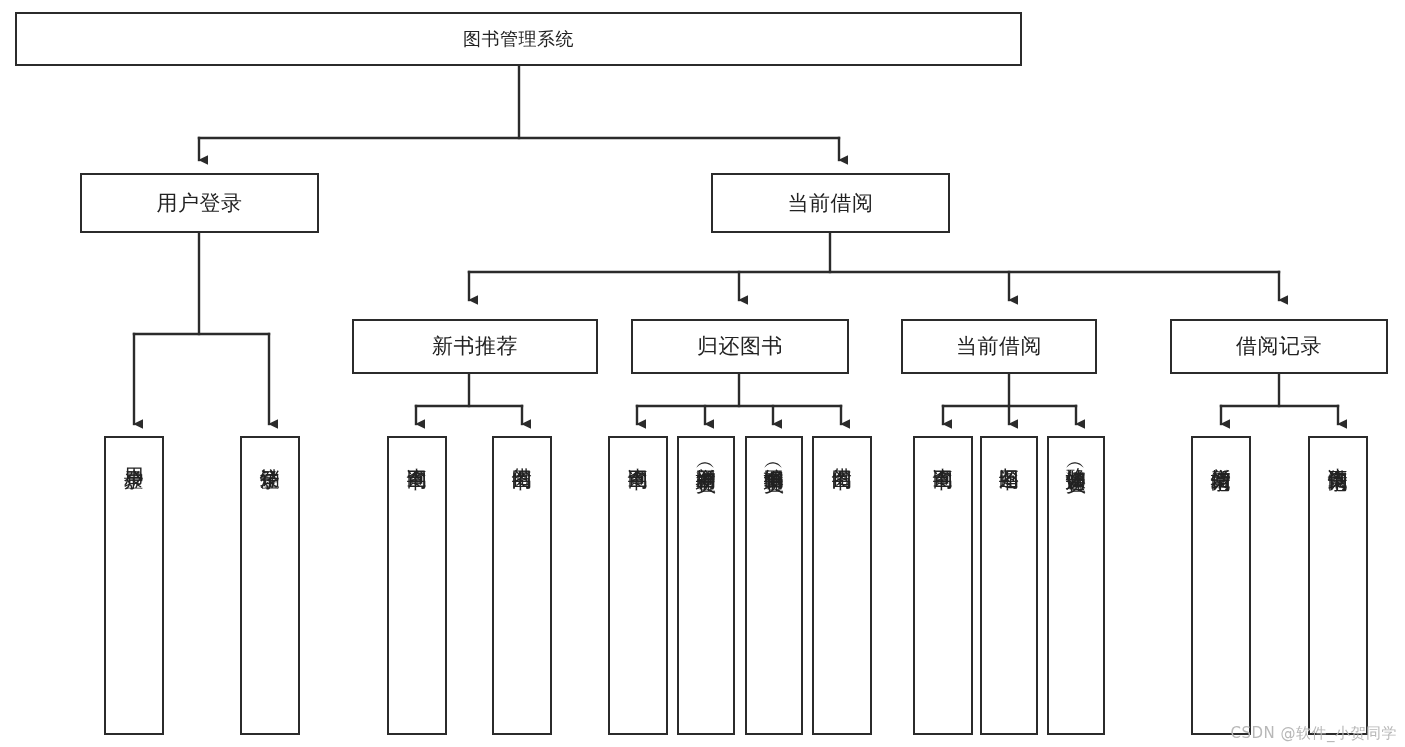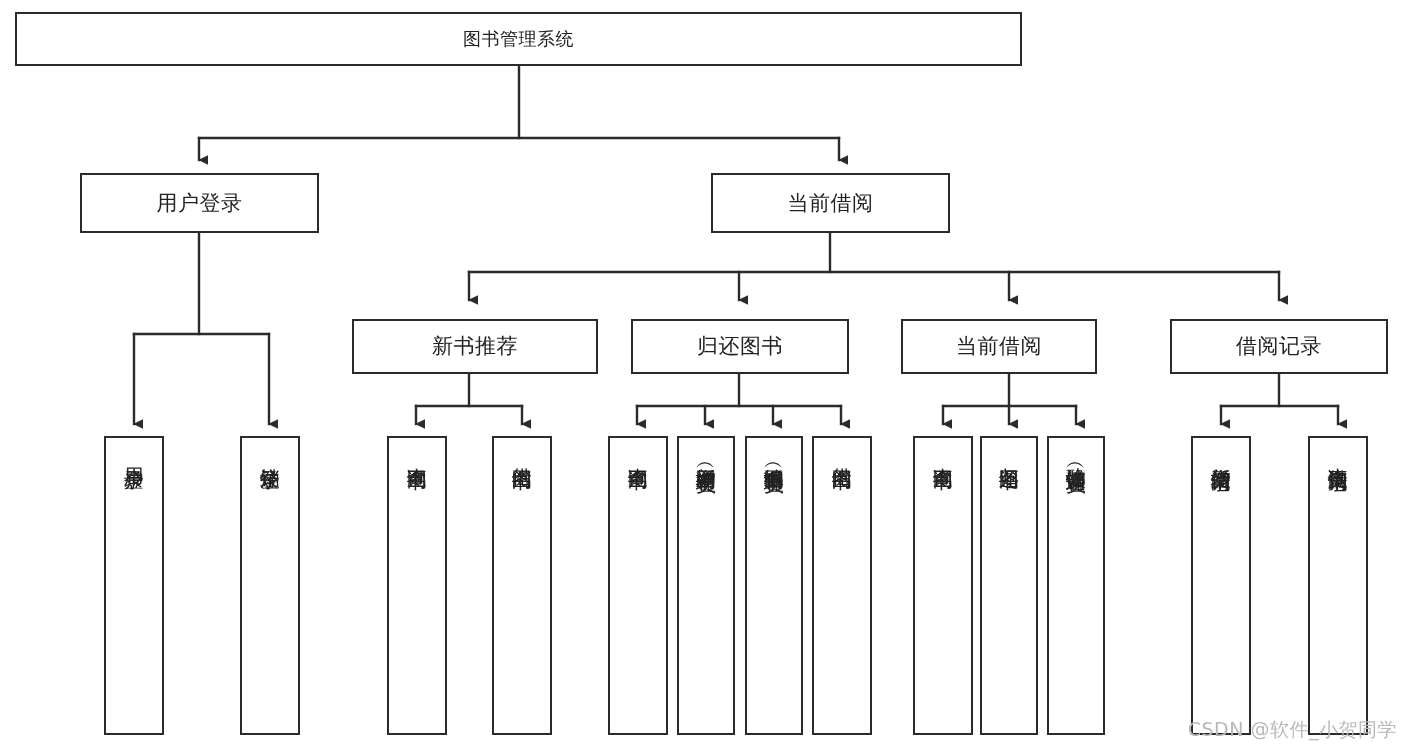--- a/index.html
+++ b/index.html
@@ -57,21 +57,21 @@
     line-height: 1.22;
     letter-spacing: 1px;
     color: #222222;
     text-align: left;
     white-space: nowrap;
   }
   .watermark {
     position: absolute;
     right: 8px;
     bottom: 4px;
-    font-size: 19px;
+    font-size: 15px;
     color: #b8b8b8;
     letter-spacing: 0.5px;
     white-space: nowrap;
   }
 </style>
 </head>
 <body>
 
 <div id="diagram-root">
 

